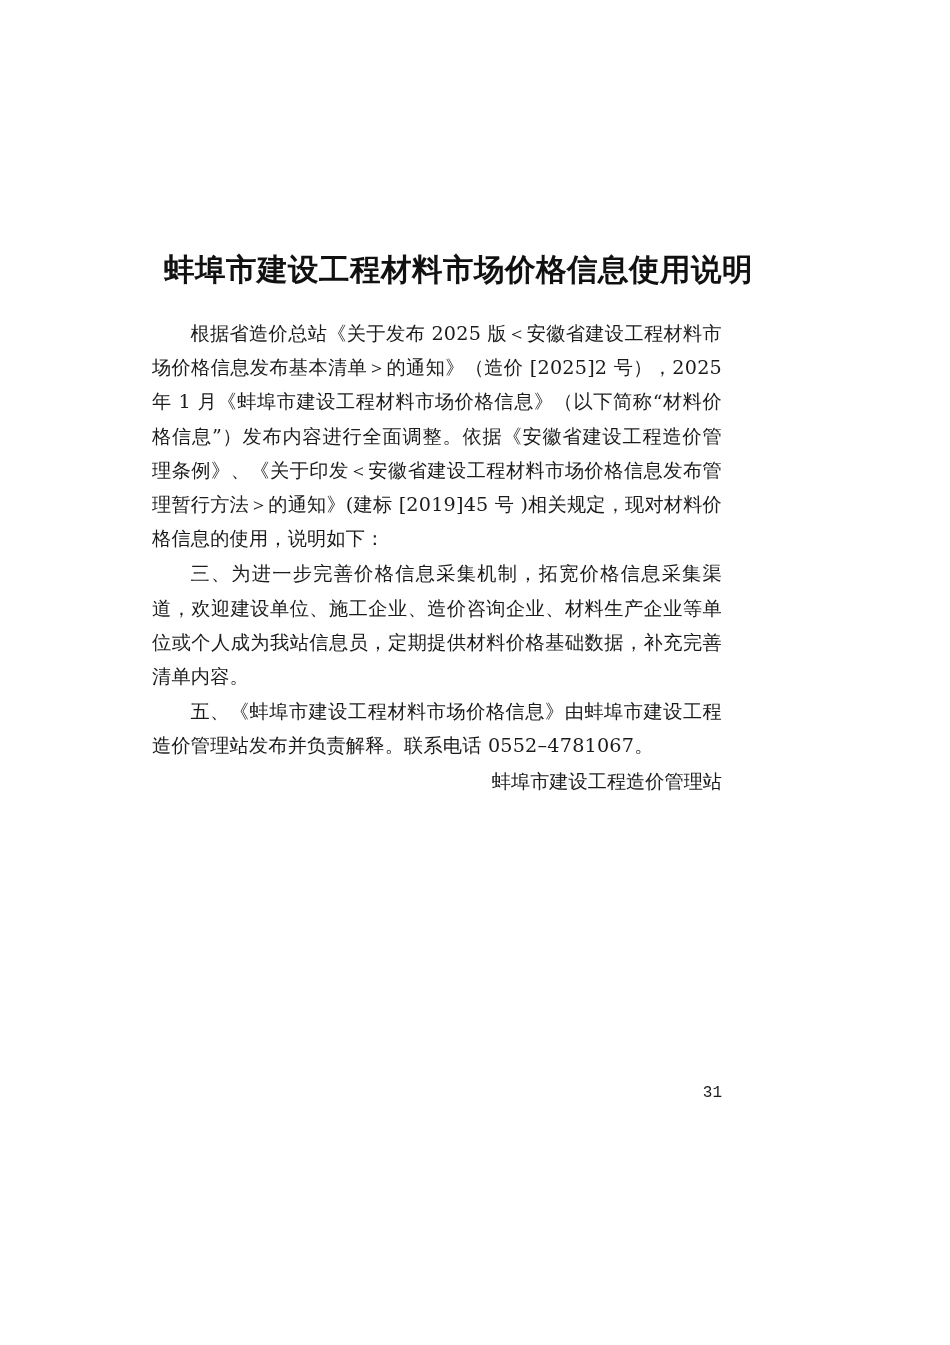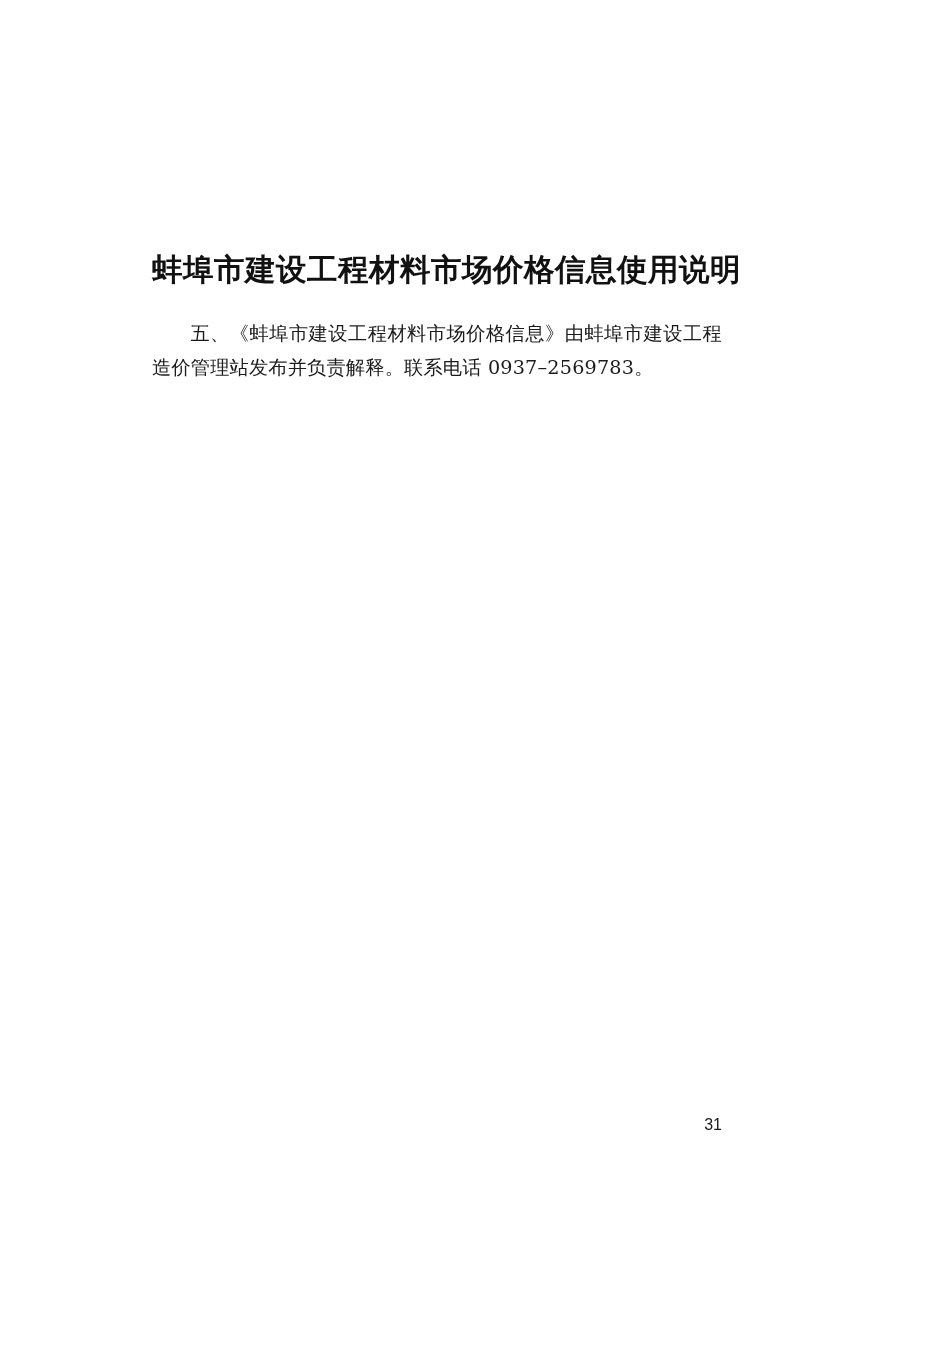--- a/index.html
+++ b/index.html
@@ -21,21 +21,21 @@
     box-sizing: border-box;
     padding: 250px 228px 0 152px;
   }
   .doc-title {
     font-family: "DejaVu Sans", "Liberation Sans", sans-serif;
     font-weight: bold;
     font-size: 30.5px;
     letter-spacing: 0.5px;
     text-align: center;
     color: #111111;
-    margin: 0 0 26px 0;
+    margin: 0 0 26px 12px;
     padding-right: 0;
     white-space: nowrap;
   }
   .body-block {
     width: 570px;
   }
   p.para {
     margin: 0 0 1px 0;
     font-size: 19.2px;
     line-height: 34.2px;
@@ -48,33 +48,36 @@
   .signature {
     margin-top: 1px;
     font-size: 19.2px;
     line-height: 34.2px;
     text-align: right;
     color: #1b1b1b;
   }
   .page-number {
     position: absolute;
     right: 228px;
-    top: 1116px;
-    font-family: Liberation Sans, sans-serif;
+    top: 1084px;
+    font-family: Liberation Mono, monospace;
     font-size: 16px;
     color: #1b1b1b;
     text-align: right;
   }
 </style>
 </head>
 <body>
 
 <div class="page">
 
   <h1 class="doc-title">蚌埠市建设工程材料市场价格信息使用说明</h1>
 
   <div class="body-block">
-    <p class="para">五、《蚌埠市建设工程材料市场价格信息》由蚌埠市建设工程造价管理站发布并负责解释。联系电话 0937–2569783。</p>
+    <p class="para">根据省造价总站《关于发布 2025 版＜安徽省建设工程材料市场价格信息发布基本清单＞的通知》（造价 [2025]2 号），2025 年 1 月《蚌埠市建设工程材料市场价格信息》（以下简称“材料价格信息”）发布内容进行全面调整。依据《安徽省建设工程造价管理条例》、《关于印发＜安徽省建设工程材料市场价格信息发布管理暂行方法＞的通知》(建标 [2019]45 号 )相关规定，现对材料价格信息的使用，说明如下：</p>
+    <p class="para">三、为进一步完善价格信息采集机制，拓宽价格信息采集渠道，欢迎建设单位、施工企业、造价咨询企业、材料生产企业等单位或个人成为我站信息员，定期提供材料价格基础数据，补充完善清单内容。</p>
+    <p class="para">五、《蚌埠市建设工程材料市场价格信息》由蚌埠市建设工程造价管理站发布并负责解释。联系电话 0552–4781067。</p>
+    <div class="signature">蚌埠市建设工程造价管理站</div>
   </div>
 
   <div class="page-number">31</div>
 
 </div>
 
 </body></html>

